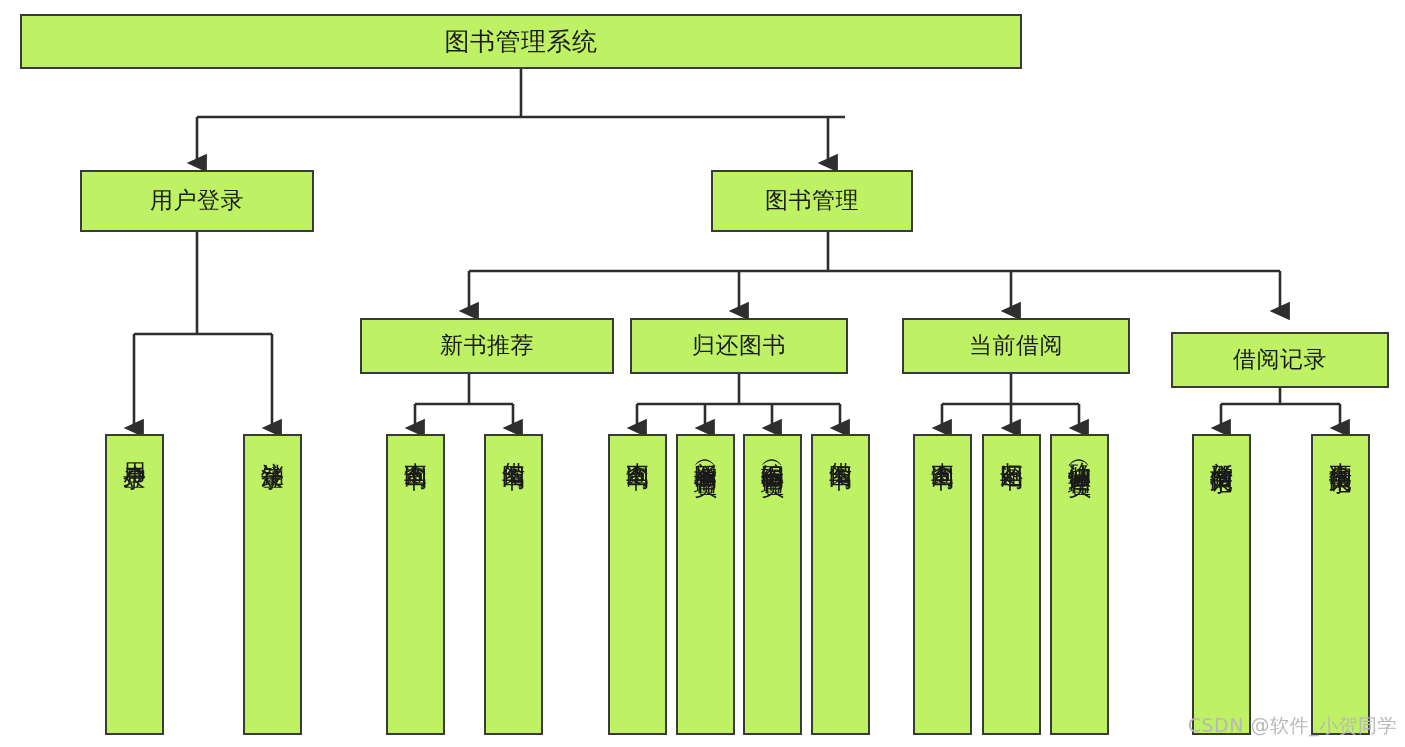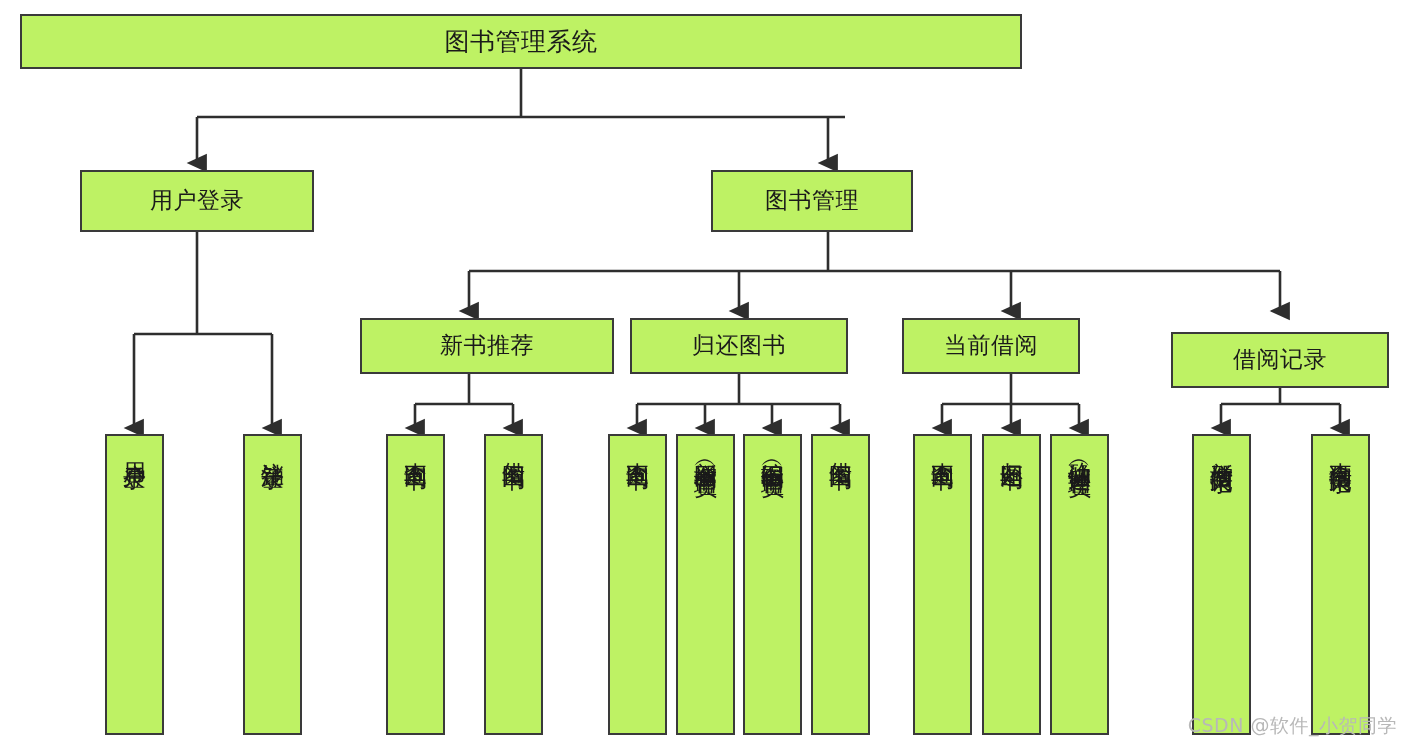--- a/index.html
+++ b/index.html
@@ -133,21 +133,21 @@
   <div class="node horiz" style="left:711px; top:170px; width:202px; height:62px;">
     <span class="node-label">图书管理</span>
   </div>
 
   <div class="node horiz" style="left:360px; top:318px; width:254px; height:56px;">
     <span class="node-label">新书推荐</span>
   </div>
   <div class="node horiz" style="left:630px; top:318px; width:218px; height:56px;">
     <span class="node-label">归还图书</span>
   </div>
-  <div class="node horiz" style="left:902px; top:318px; width:178px; height:56px;">
+  <div class="node horiz" style="left:902px; top:318px; width:228px; height:56px;">
     <span class="node-label">当前借阅</span>
   </div>
   <div class="node horiz" style="left:1171px; top:332px; width:218px; height:56px;">
     <span class="node-label">借阅记录</span>
   </div>
 
   <div class="node vert" style="left:105px; top:434px; width:59px; height:301px;">
     <span class="node-label">用户登录</span>
   </div>
   <div class="node vert" style="left:243px; top:434px; width:59px; height:301px;">

